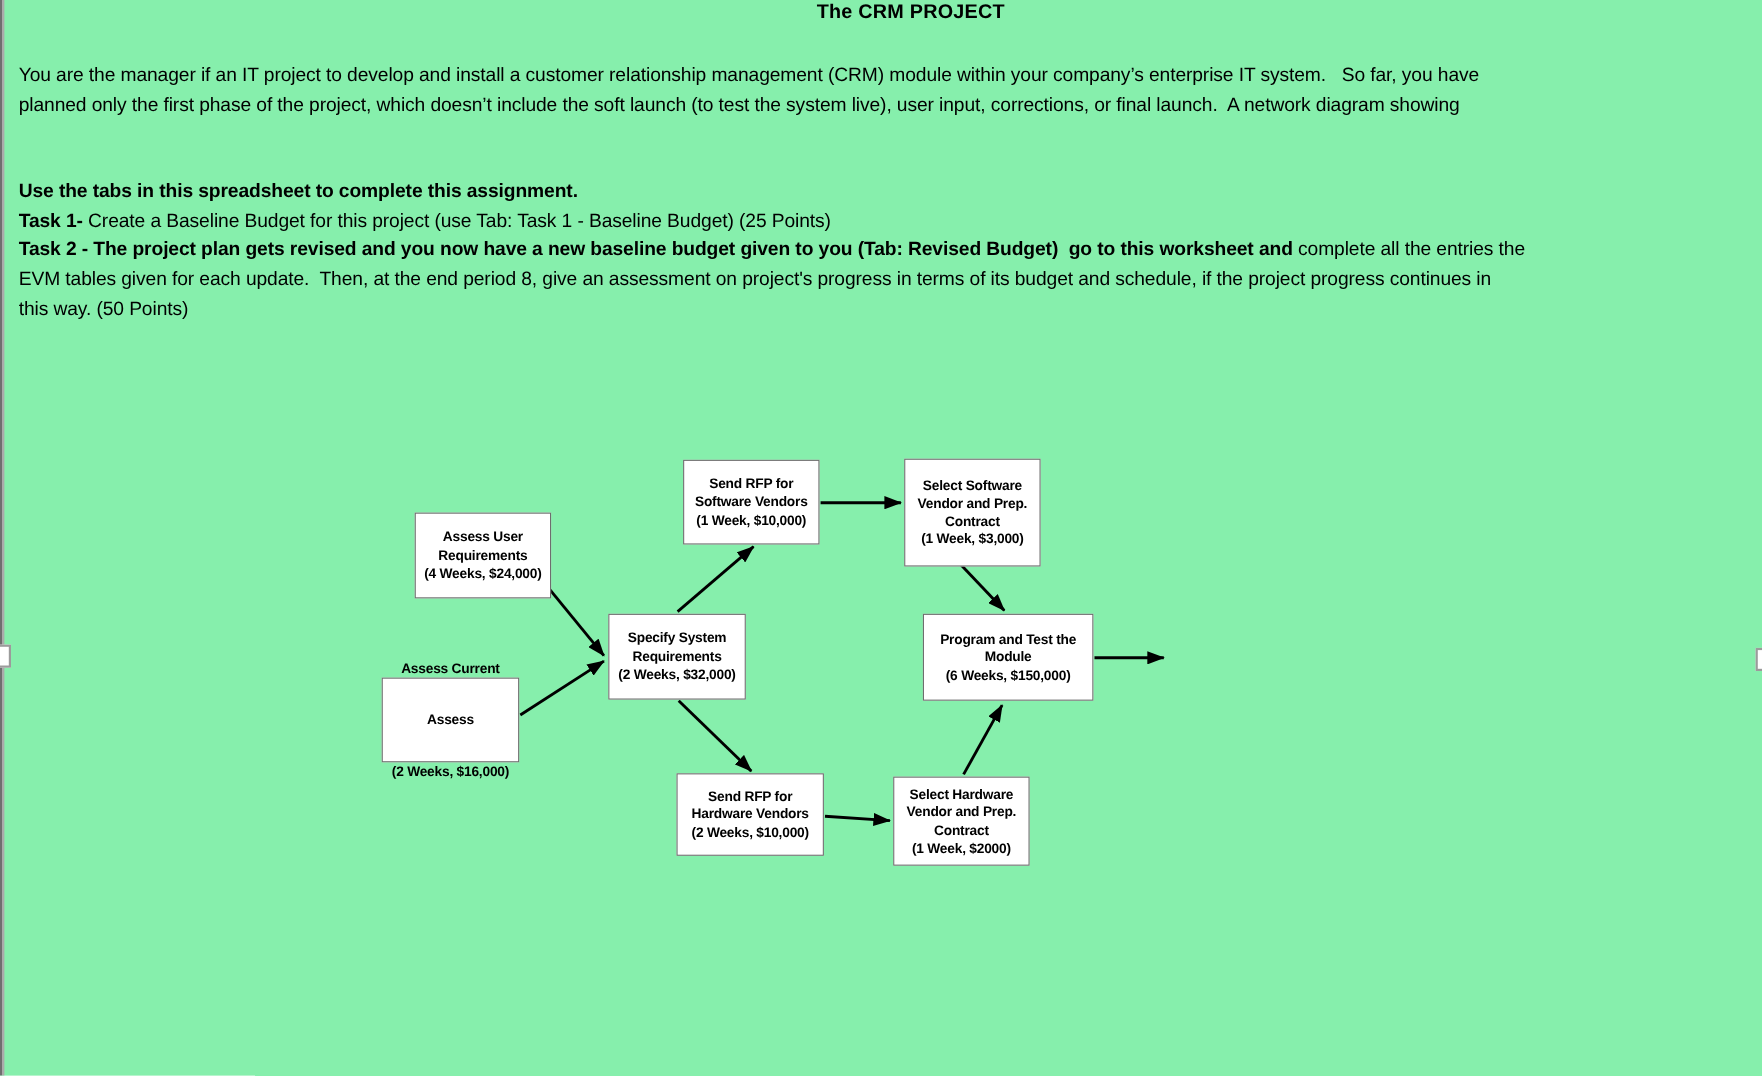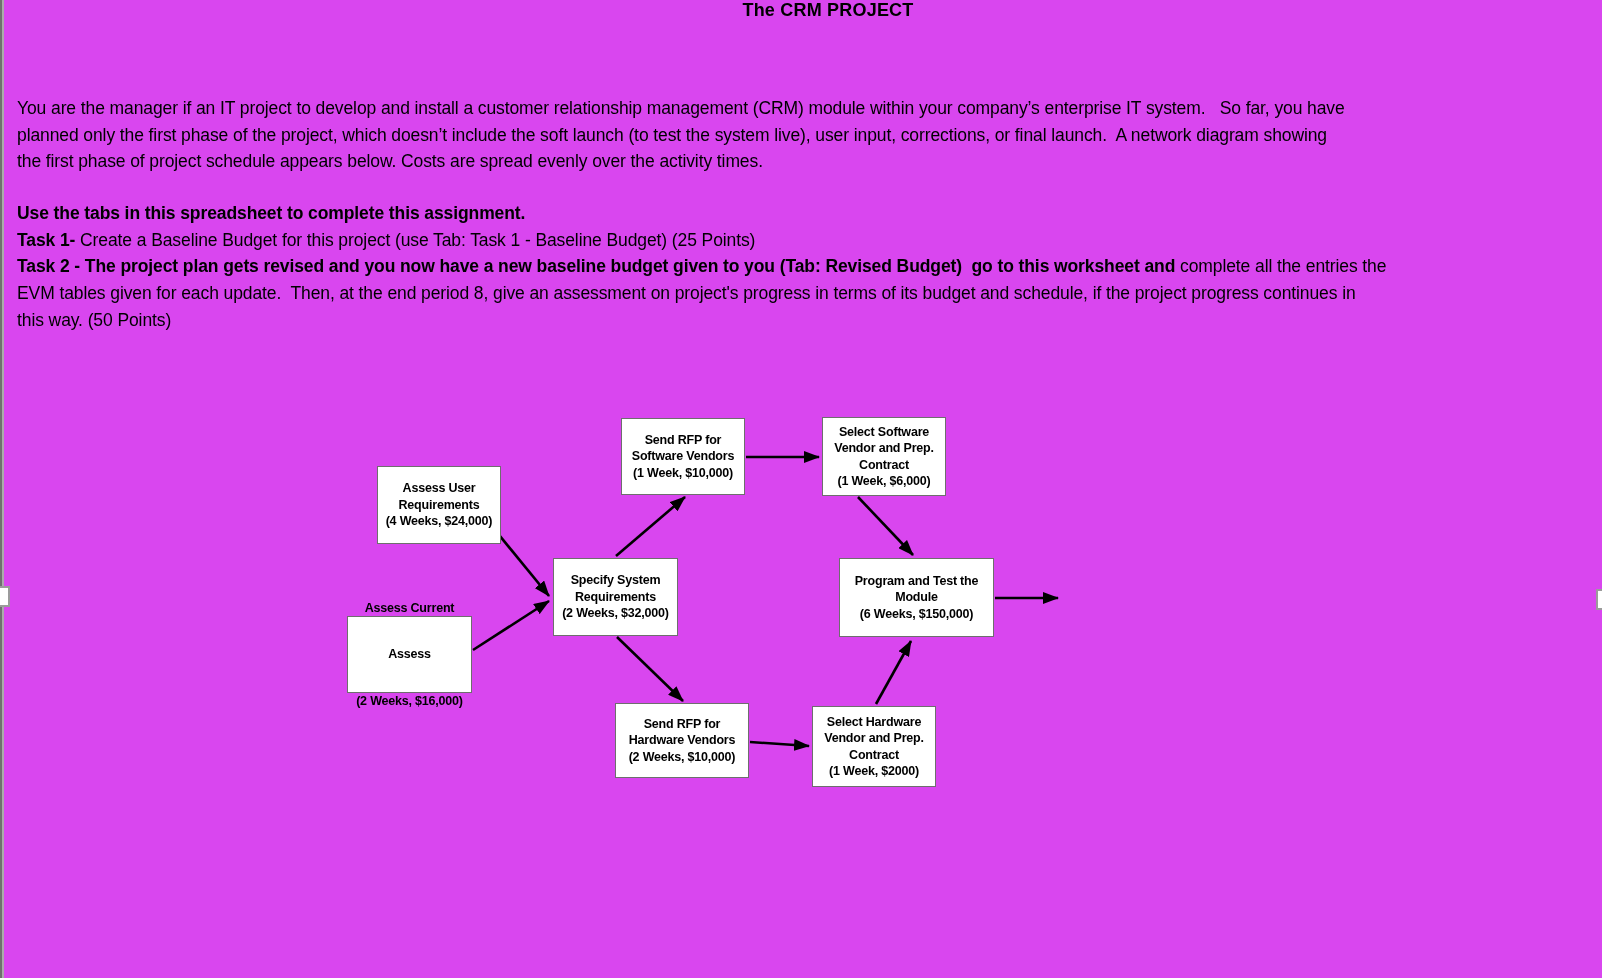--- a/index.html
+++ b/index.html
@@ -1,36 +1,36 @@
 <!DOCTYPE html>
 <html><head>
 <meta charset="utf-8">
 <style>
   html,body{margin:0;padding:0;background:#fff;}
   .page{
-    position:relative;width:1602px;height:978px;overflow:hidden;background:#d946ef;
+    position:relative;width:1602px;height:978px;overflow:hidden;background:#86efac;
     font-family:"Liberation Sans",sans-serif;color:#000;
   }
   
   .edge-line{
     position:absolute;left:0;top:0;bottom:0;width:4px;
     background:linear-gradient(90deg,#6f6f6f 0,#6f6f6f 2px,#ababab 2px,#ababab 4px);
   }
   .handle{
     position:absolute;background:#fff;border:2px solid #9b9b9b;
     width:14px;height:17px;box-sizing:content-box;
   }
   .handle-left{left:-8px;top:586px;}
   .handle-right{right:-12px;top:589px;}
   .title{
     position:absolute;left:0;right:0;top:-2px;margin:0;
     padding-left:54px;text-align:center;
     font-size:18px;font-weight:bold;line-height:24px;letter-spacing:0.2px;
   }
-  .textblock{position:absolute;left:17px;right:0;margin-top:40px;}
+  .textblock{position:absolute;left:17px;right:0;}
   #intro{top:55px;}
   #tasks{top:160px;}
   .tline{white-space:pre;font-size:17.5px;line-height:26.7px;letter-spacing:-0.1px;}
   .b{font-weight:bold;}
   
   #diagram{position:absolute;left:0;top:0;width:1602px;height:978px;}
   #edges{position:absolute;left:0;top:0;pointer-events:none;}
   .node{
     position:absolute;background:#fff;border:1px solid #6e6e6e;
     display:flex;flex-direction:column;justify-content:center;
@@ -45,21 +45,20 @@
 <div class="page">
   <div class="edge-line"></div>
   <div class="handle handle-left"></div>
   <div class="handle handle-right"></div>
 
   <h1 class="title">The CRM PROJECT</h1>
 
   <div class="textblock" id="intro">
       <div class="tline"><span>You are the manager if an IT project to develop and install a customer relationship management (CRM) module within your company’s enterprise IT system.   So far, you have</span></div>
       <div class="tline"><span>planned only the first phase of the project, which doesn’t include the soft launch (to test the system live), user input, corrections, or final launch.  A network diagram showing</span></div>
-      <div class="tline"><span>the first phase of project schedule appears below. Costs are spread evenly over the activity times.</span></div>
     </div>
   <div class="textblock" id="tasks">
       <div class="tline"><span class="b">Use the tabs in this spreadsheet to complete this assignment.</span></div>
       <div class="tline"><span class="b">Task 1-</span><span> Create a Baseline Budget for this project (use Tab: Task 1 - Baseline Budget) (25 Points)</span></div>
       <div class="tline"><span class="b">Task 2 - The project plan gets revised and you now have a new baseline budget given to you (Tab: Revised Budget)  go to this worksheet and</span><span> complete all the entries the</span></div>
       <div class="tline"><span>EVM tables given for each update.  Then, at the end period 8, give an assessment on project's progress in terms of its budget and schedule, if the project progress continues in</span></div>
       <div class="tline"><span>this way. (50 Points)</span></div>
     </div>
 
   <div id="diagram">
@@ -92,25 +91,25 @@
       <div class="node" style="left: 553px; top: 558px; width: 125px; height: 78px; border-color: rgb(110, 110, 110);">
         <div class="nline">Specify System</div>
         <div class="nline">Requirements</div>
         <div class="nline">(2 Weeks, $32,000)</div>
       </div>
       <div class="node" style="left: 621px; top: 418px; width: 124px; height: 77px; border-color: rgb(110, 110, 110);">
         <div class="nline">Send RFP for</div>
         <div class="nline">Software Vendors</div>
         <div class="nline">(1 Week, $10,000)</div>
       </div>
-      <div class="node" style="left: 822px; top: 417px; width: 124px; height: 79px; border-color: rgb(110, 110, 110);">
+      <div class="node" style="left: 822px; top: 417px; width: 124px; height: 98px; border-color: rgb(110, 110, 110);">
         <div class="nline">Select Software</div>
         <div class="nline">Vendor and Prep.</div>
         <div class="nline">Contract</div>
-        <div class="nline">(1 Week, $6,000)</div>
+        <div class="nline">(1 Week, $3,000)</div>
       </div>
       <div class="node" style="left: 839px; top: 558px; width: 155px; height: 79px; border-color: rgb(110, 110, 110);">
         <div class="nline">Program and Test the</div>
         <div class="nline">Module</div>
         <div class="nline">(6 Weeks, $150,000)</div>
       </div>
       <div class="node" style="left: 615px; top: 703px; width: 134px; height: 75px; border-color: rgb(110, 110, 110);">
         <div class="nline">Send RFP for</div>
         <div class="nline">Hardware Vendors</div>
         <div class="nline">(2 Weeks, $10,000)</div>

